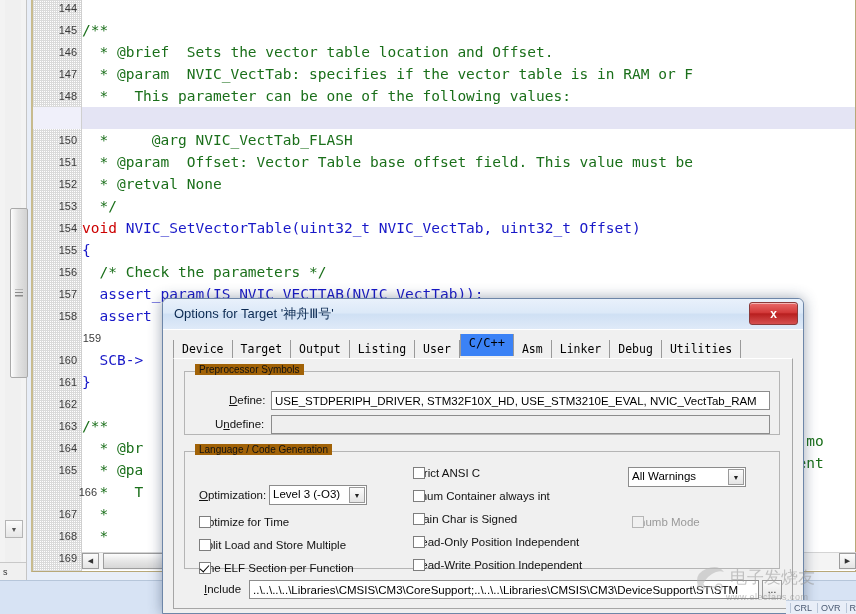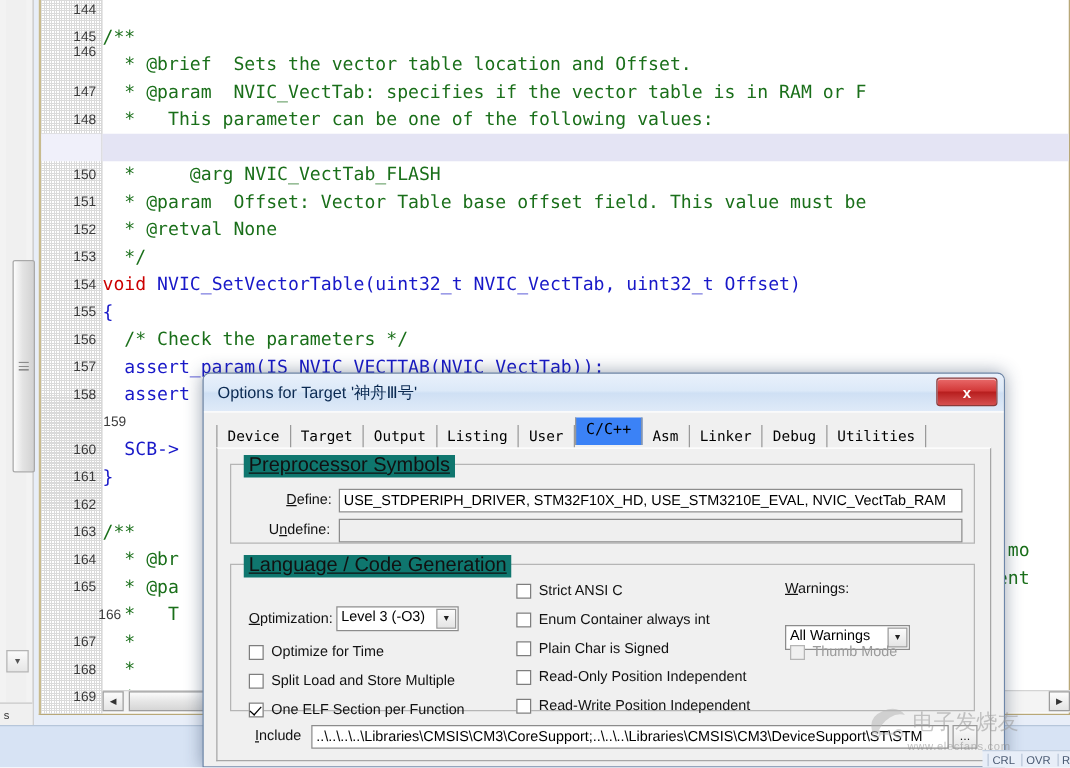--- a/index.html
+++ b/index.html
@@ -221,23 +221,23 @@
     box-sizing: border-box;
   }
 
   .group {
     position: absolute;
     border: 1px solid #b5b5b5;
     box-sizing: border-box;
   }
   .group-title {
     position: absolute; top: -8px; left: 10px;
-    background: #0f766e;
+    background: #a16207;
     padding: 0 4px;
-    font-size: 16px; color: #111; text-decoration: underline;
+    font-size: 10px; color: #111;
   }
 
   .fld-label {
     position: absolute;
     font-size: 11.5px; color: #111;
     white-space: nowrap;
   }
   .u { text-decoration: underline; }
 
   .textbox {
@@ -273,21 +273,20 @@
     border: 1px solid #9a9a9a;
     box-sizing: border-box;
     display: flex; align-items: center; justify-content: center;
     font-size: 7px; color: #222;
   }
 
   .cb {
     position: absolute;
     font-size: 11.5px; color: #111;
     white-space: nowrap;
-    padding-left: 18px;
     line-height: 13px;
   }
   .cb::before {
     content: "";
     position: absolute; left: 0; top: 0;
     width: 12px; height: 12px;
     background: #ffffff;
     border: 1px solid #7e7e7e;
     box-sizing: border-box;
   }
@@ -371,21 +370,21 @@
     </div>
     <div class="left-scroll-down">▼</div>
     <div class="left-bottom-tab">s</div>
   </div>
 
   <div class="editor-frame">
     <div class="gutter"></div>
     <div id="gutter-numbers">
         <div class="ln" style="top: 2px;">144</div>
         <div class="ln" style="top: 24px;">145</div>
-        <div class="ln" style="top: 36px;">146</div>
+        <div class="ln" style="top: 46px;">146</div>
         <div class="ln" style="top: 68px;">147</div>
         <div class="ln" style="top: 90px;">148</div>
         <div class="ln" style="top: 112px;">149</div>
         <div class="ln" style="top: 134px;">150</div>
         <div class="ln" style="top: 156px;">151</div>
         <div class="ln" style="top: 178px;">152</div>
         <div class="ln" style="top: 200px;">153</div>
         <div class="ln" style="top: 222px;">154</div>
         <div class="ln" style="top: 244px;">155</div>
         <div class="ln" style="top: 266px;">156</div>
@@ -506,21 +505,21 @@
               <div class="cb" style="left: 228px; top: 15px;">Strict ANSI C</div>
               <div class="cb" style="left: 228px; top: 38px;">Enum Container always int</div>
               <div class="cb" style="left: 228px; top: 61px;">Plain Char is Signed</div>
               <div class="cb" style="left: 228px; top: 84px;">Read-Only Position Independent</div>
               <div class="cb" style="left: 228px; top: 107px;">Read-Write Position Independent</div>
             </div>
 
           <div class="fld-label" style="left:443px; top:13px;">
             <span class="u">W</span>arnings:
           </div>
-          <div class="combo" style="left:443px; top:48px; width:100px; height:20px;">
+          <div class="combo" style="left:443px; top:15px; width:118px; height:20px;">
             <span>All Warnings</span>
             <span class="combo-arrow">▼</span>
           </div>
 
           <div id="right-cbs">
               <div class="cb disabled" style="left: 447px; top: 64px;">Thumb Mode</div>
             </div>
         </div>
 
         <div class="fld-label" style="left:30px; top:224px;">

